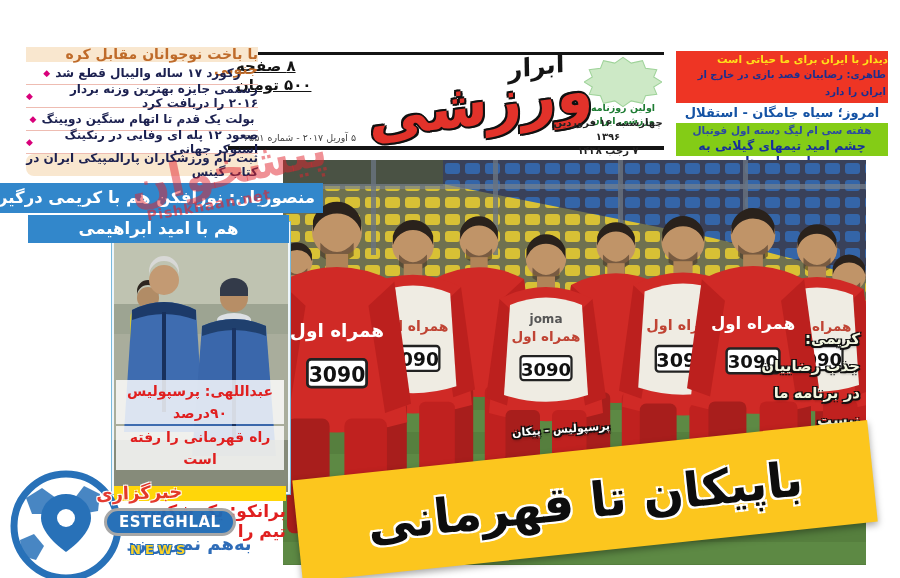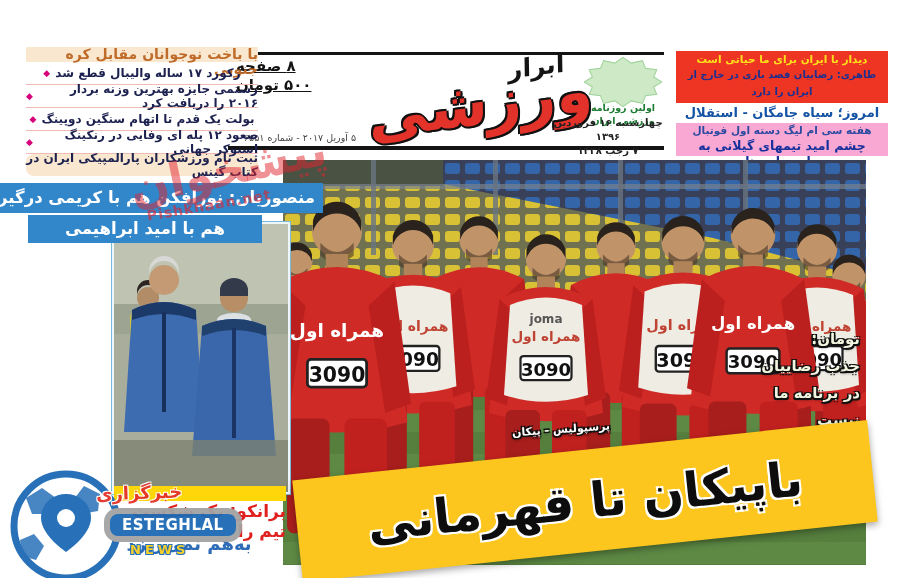--- a/index.html
+++ b/index.html
@@ -27,39 +27,39 @@
   
   .left-list{position:absolute;left:26px;top:47px;width:232px;direction:rtl;}
   .list-kicker{background:#f9e7cf;color:#bf6b2a;font-size:14px;font-weight:700;
                text-align:right;height:15px;line-height:15px;}
   .list-item{display:flex;direction:rtl;justify-content:center;align-items:center;gap:5px;
              height:22px;border-bottom:1px solid #eebcb2;font-size:12px;font-weight:700;color:#1c2150;}
   .list-item.cream{background:#f9e7cf;border-bottom:none;border-radius:8px;}
   .diamond{color:#d8007a;font-size:9px;}
   
   .red-box{position:absolute;left:676px;top:51px;width:212px;height:52px;background:#ee3524;
-           text-align:center;direction:rtl;padding-top:2px;box-sizing:border-box;}
+           direction:rtl;padding-top:2px;box-sizing:border-box;}
   .red-kicker{color:#ffe01a;font-size:10.5px;font-weight:700;line-height:13px;}
   .red-headline{color:#1a2f8f;font-size:10px;font-weight:900;line-height:17px;padding:0 2px;}
   .today-strip{position:absolute;left:676px;top:103px;width:212px;height:20px;background:#ffffff;
                color:#1553a4;font-size:13px;font-weight:800;text-align:center;line-height:20px;direction:rtl;}
-  .yellow-box{position:absolute;left:676px;top:123px;width:212px;height:33px;background:#f9a8d4;
+  .yellow-box{position:absolute;left:676px;top:123px;width:212px;height:33px;background:#84cc16;
               text-align:center;direction:rtl;}
   .yellow-kicker{color:#2b4aa0;font-size:10.5px;font-weight:600;line-height:15px;}
   .yellow-headline{color:#16309c;font-size:12.5px;font-weight:900;line-height:16px;}
   
   .main-photo{position:absolute;left:283px;top:160px;width:583px;height:405px;z-index:1;}
   .left-photo{position:absolute;left:112px;top:222px;width:174px;height:268px;z-index:2;
               border:2px solid #eef6fb;box-shadow:0 0 0 1px #79b9dc;}
   
   .strip{position:absolute;background:#3287cb;color:#fff;font-weight:800;direction:rtl;
          white-space:nowrap;overflow:hidden;z-index:3;}
   .strip1{left:0;top:183px;width:323px;height:30px;font-size:16.5px;line-height:30px;
           text-align:right;padding-right:8px;box-sizing:border-box;}
-  .strip2{left:28px;top:215px;width:234px;height:28px;font-size:16.5px;line-height:28px;text-align:center;}
+  .strip2{left:28px;top:215px;width:261px;height:28px;font-size:16.5px;line-height:28px;text-align:center;}
   
   .abdollahi{position:absolute;left:116px;top:380px;width:168px;direction:rtl;text-align:center;z-index:3;}
   .abdollahi .line{display:inline-block;background:rgba(255,255,255,.82);color:#e01f1f;
                    font-size:14px;font-weight:800;line-height:22px;padding:0 5px;margin-bottom:2px;}
   .misaghian{position:absolute;left:116px;top:432px;width:168px;direction:rtl;text-align:center;z-index:3;}
   .misaghian .line{display:inline-block;background:#ffdf0e;color:#1a4fa0;
                    font-size:13.5px;font-weight:800;line-height:22px;padding:0 5px;margin-bottom:2px;}
   .yellow-bar{position:absolute;left:114px;top:486px;width:172px;height:15px;background:#ffd60a;z-index:3;}
   .branko1{position:absolute;left:114px;top:501px;width:172px;direction:rtl;text-align:right;
            color:#e01f1f;font-size:17px;font-weight:900;z-index:3;}
@@ -80,21 +80,21 @@
   
   .pishkhaan{position:absolute;left:128px;top:142px;font-size:46px;font-weight:900;direction:rtl;
              color:rgba(225,35,45,.5);transform:rotate(-12deg);z-index:7;}
   .pishkhaan-url{position:absolute;left:146px;top:197px;font-size:14px;font-weight:700;
                  color:rgba(225,35,45,.62);transform:rotate(-10deg);letter-spacing:1px;z-index:7;}
   .esteghlal-wm{position:absolute;left:0;top:462px;width:250px;height:116px;z-index:8;opacity:.95;}
   .wm-agency{position:absolute;left:96px;top:20px;font-size:18px;font-weight:900;color:#e33128;direction:rtl;
              transform:rotate(-2deg);
              text-shadow:-1px -1px 0 #fff,1px -1px 0 #fff,-1px 1px 0 #fff,1px 1px 0 #fff;}
   .wm-esteghlal{position:absolute;left:104px;top:46px;background:#1d6ab5;color:#fff;font-size:15px;
-                font-weight:900;padding:2px 12px;border-radius:14px;border:6px solid #a3a3a3;letter-spacing:.5px;}
+                font-weight:900;padding:2px 12px;border-radius:14px;border:3px solid #a3a3a3;letter-spacing:.5px;}
   .wm-news{position:absolute;left:130px;top:80px;color:#ffd21e;font-size:13px;font-weight:900;letter-spacing:4px;
            text-shadow:-1px -1px 0 #1d6ab5,1px -1px 0 #1d6ab5,-1px 1px 0 #1d6ab5,1px 1px 0 #1d6ab5;}
 </style>
 </head>
 <body>
 
 <div class="page">
 
   <div class="rule rule-top"></div>
   <div class="rule rule-bottom"></div>
@@ -268,26 +268,30 @@
     <ellipse cx="120" cy="96" rx="17" ry="7" fill="#dde1e4"></ellipse>
     <path d="M88,102 q32,-14 64,0 l10,130 -84,0 z" fill="#3a67ab"></path>
     <path d="M88,102 q32,-14 64,0 l0,10 q-32,-12 -64,0 z" fill="#20406e"></path>
     <rect x="118" y="104" width="4" height="110" fill="#1a3463"></rect>
     <rect y="216" width="174" height="52" fill="#7d8272" opacity=".8"></rect>
   </svg>
 
   <div class="strip strip1">منصوریان: نورافکن هم با کریمی درگیر شد</div>
   <div class="strip strip2">هم با امید ابراهیمی</div>
 
+  <div class="abdollahi">
+    <span class="line">عبداللهی: پرسپولیس ۹۰درصد</span><br>
+    <span class="line">راه قهرمانی را رفته است</span>
+  </div>
   <div class="yellow-bar"></div>
   <div class="branko1">برانکو: یک شکست تیم را</div>
   <div class="branko2">به‌هم نمی‌ریزد</div>
 
   <div class="azari outline-dark">
-    <div>تومان:</div>
+    <div>کریمی:</div>
     <div>جذب رضاییان</div>
     <div>در برنامه ما نیست</div>
   </div>
   <div class="match-label outline-dark">پرسپولیس - پیکان</div>
   <div class="banner">
     <div class="banner-text">باپیکان تا قهرمانی</div>
   </div>
 
   <div class="pishkhaan">پیشخوان</div>
   <div class="pishkhaan-url">Pishkhaan.net</div>

